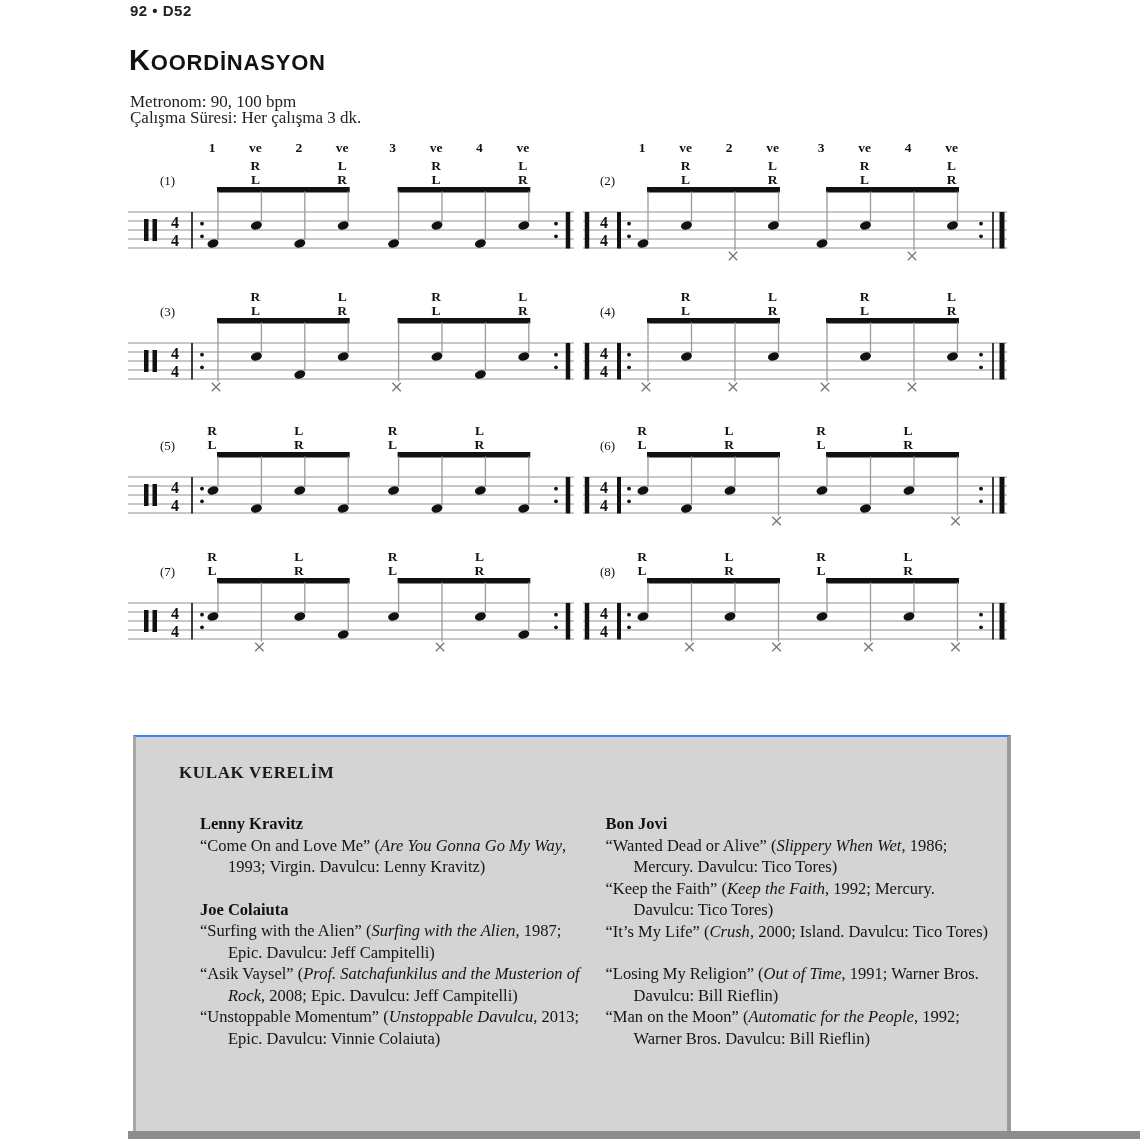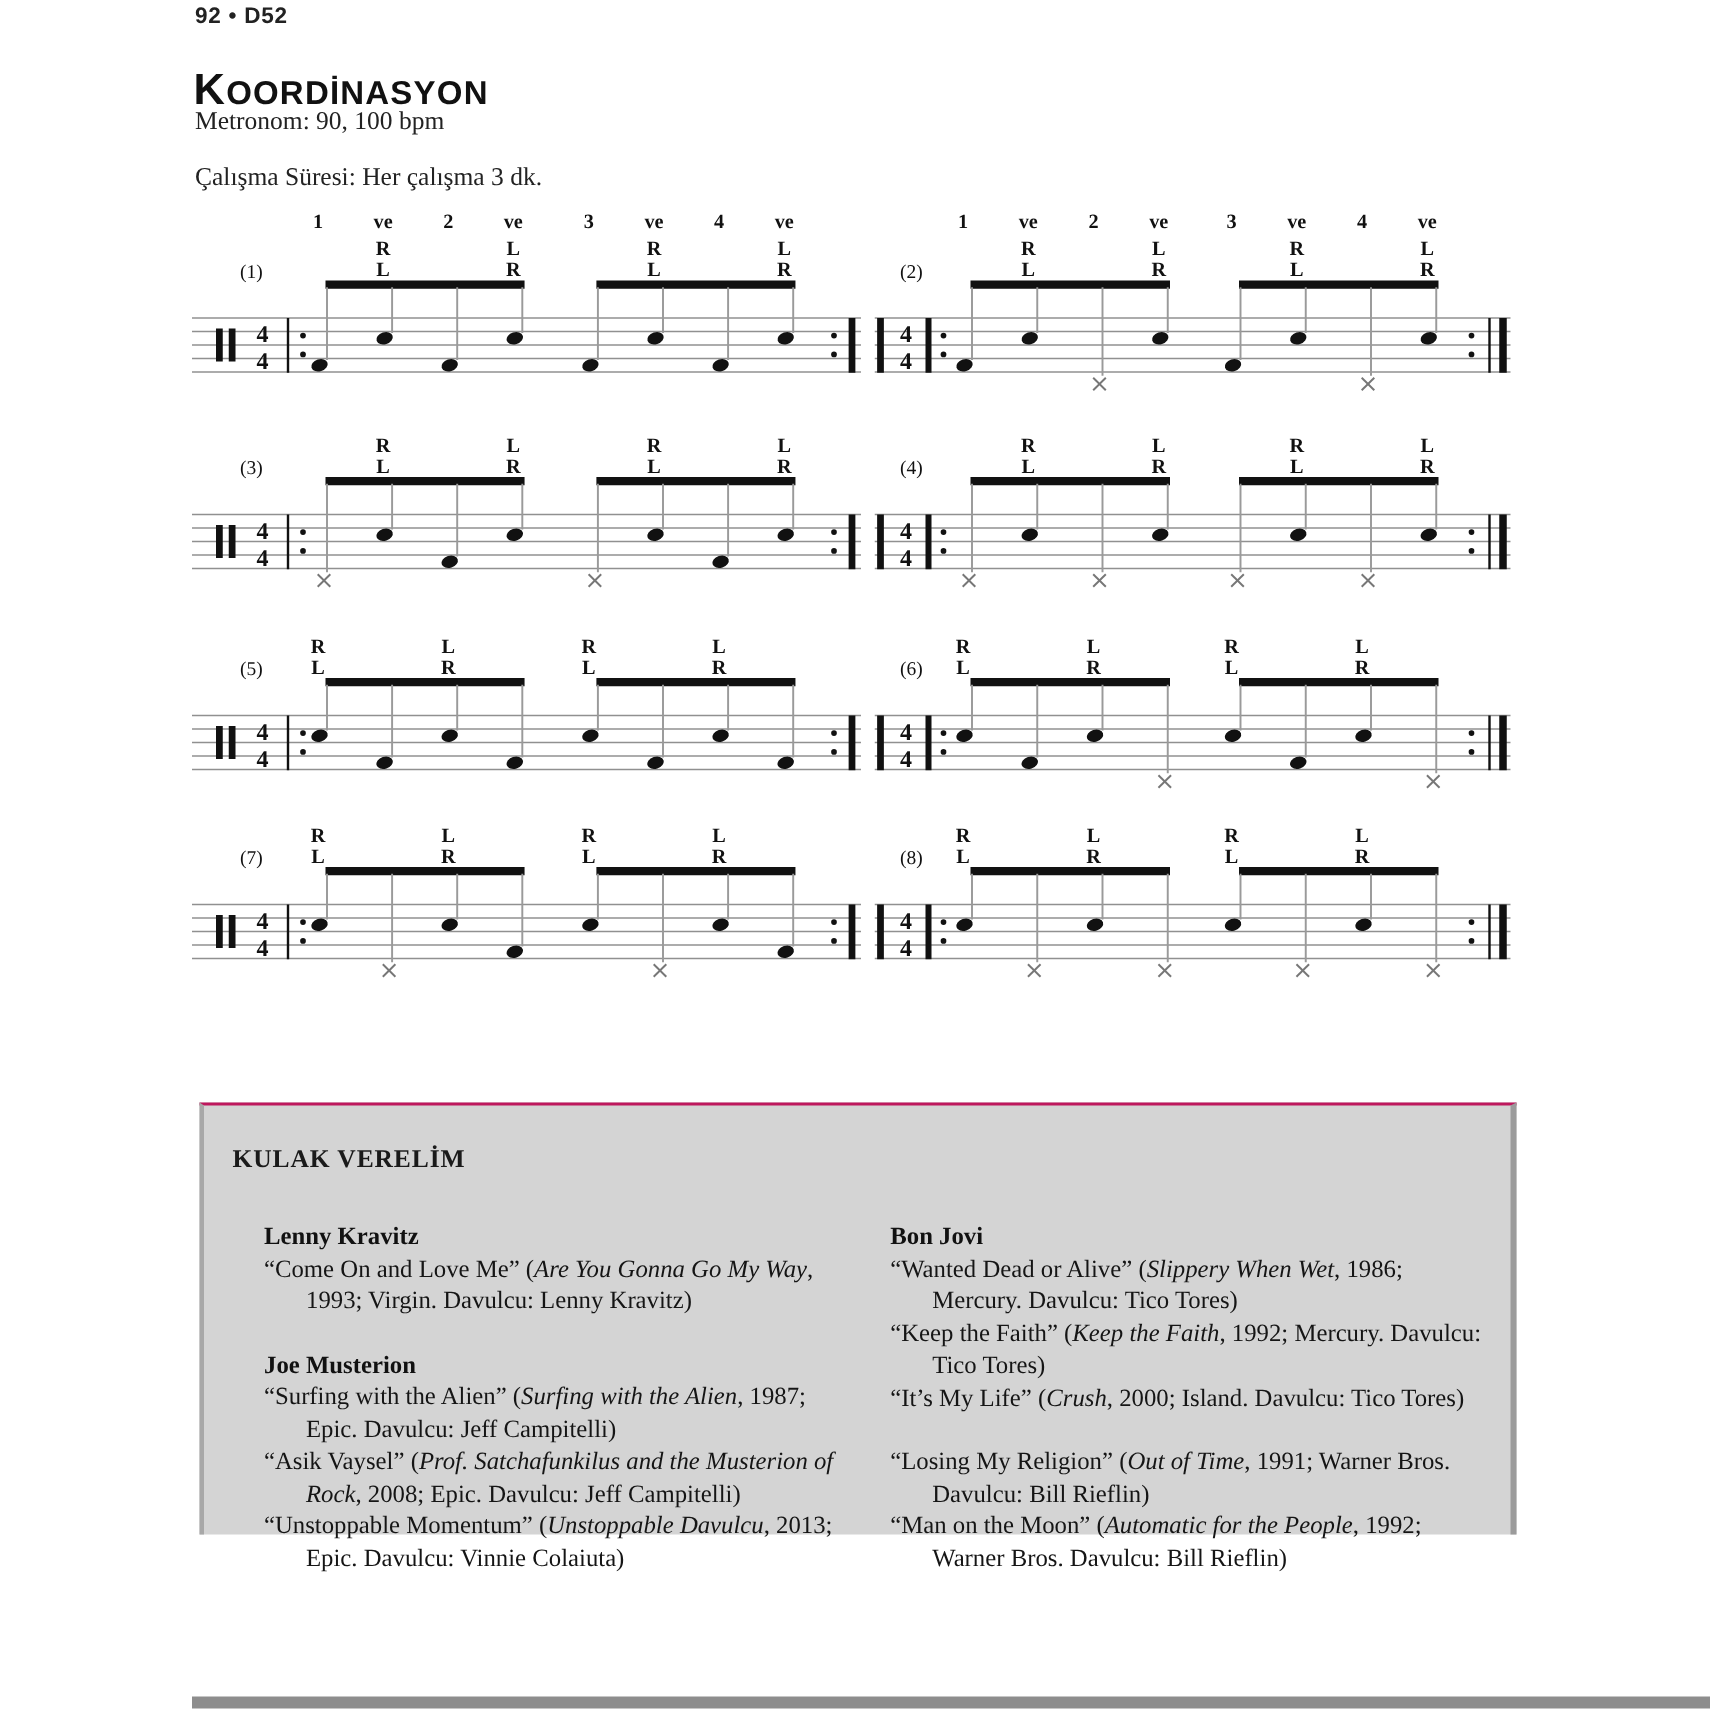--- a/index.html
+++ b/index.html
@@ -5,26 +5,26 @@
   html,body{margin:0;padding:0;background:#ffffff;}
   body{width:1140px;height:1140px;position:relative;overflow:hidden;
        font-family:"Liberation Serif",serif;color:#1c1c1c;}
   .abs{position:absolute;}
   .page-header{left:130px;top:2px;font-family:"Liberation Sans",sans-serif;
        font-weight:bold;font-size:15px;letter-spacing:.5px;color:#222;}
   .page-title{left:129px;top:44px;font-family:"Liberation Sans",sans-serif;
        font-weight:bold;font-size:22px;letter-spacing:.8px;color:#111;}
   .page-title::first-letter{font-size:29px;}
   .meta-line{left:130px;font-size:17px;color:#222;}
-  #tempo{top:71px;} #duration{top:108px;}
+  #tempo{top:92px;} #duration{top:108px;}
   #notation{left:0;top:0;width:1140px;height:700px;}
   #notation svg{position:absolute;}
-  .listen-box{left:133px;top:735px;width:878px;height:288px;
-       background:#d4d4d4;border-top:2px solid #be185d;border-left:3px solid #a8a8a8;
-       border-right:4px solid #9b9b9b;box-sizing:border-box;}
+  .listen-box{left:133px;top:735px;width:878px;height:396px;
+       background:#d4d4d4;border-top:2px solid #3b82f6;border-left:3px solid #a8a8a8;
+       border-right:4px solid #9b9b9b;box-sizing:border-box;padding-left:24px;}
   .listen-title{margin:26px 0 0 19px;font-weight:bold;font-size:17px;
        letter-spacing:.6px;color:#1a1a1a;}
   .listen-cols{display:flex;gap:18px;padding:30px 14px 0 19px;margin-left:21px;}
   .listen-col{width:418px;}
   .artist-group{margin-bottom:21px;}
   .artist-name{font-weight:bold;font-size:16.5px;line-height:21.5px;color:#111;}
   .entry{font-size:16.5px;line-height:21.5px;padding-left:28px;text-indent:-28px;color:#151515;}
   .bottom-band{left:128px;top:1131px;width:1012px;height:8px;background:#8d8d8d;}
 </style>
 </head>
@@ -456,21 +456,21 @@
 
 <div class="abs listen-box">
   <div class="listen-title">KULAK VERELİM</div>
   <div class="listen-cols">
     <div class="listen-col">
         <div class="artist-group">
           <div class="artist-name">Lenny Kravitz</div>
           <div class="entry"><span>“Come On and Love Me” (</span><i>Are You Gonna Go My Way</i><span>, 1993; Virgin. Davulcu: Lenny Kravitz)</span></div>
         </div>
         <div class="artist-group">
-          <div class="artist-name">Joe Musterion</div>
+          <div class="artist-name">Joe Colaiuta</div>
           <div class="entry"><span>“Surfing with the Alien” (</span><i>Surfing with the Alien</i><span>, 1987; Epic. Davulcu: Jeff Campitelli)</span></div>
           <div class="entry"><span>“Asik Vaysel” (</span><i>Prof. Satchafunkilus and the Musterion of Rock</i><span>, 2008; Epic. Davulcu: Jeff Campitelli)</span></div>
           <div class="entry"><span>“Unstoppable Momentum” (</span><i>Unstoppable Davulcu</i><span>, 2013; Epic. Davulcu: Vinnie Colaiuta)</span></div>
         </div>
       </div>
     <div class="listen-col">
         <div class="artist-group">
           <div class="artist-name">Bon Jovi</div>
           <div class="entry"><span>“Wanted Dead or Alive” (</span><i>Slippery When Wet</i><span>, 1986; Mercury. Davulcu: Tico Tores)</span></div>
           <div class="entry"><span>“Keep the Faith” (</span><i>Keep the Faith</i><span>, 1992; Mercury. Davulcu: Tico Tores)</span></div>

